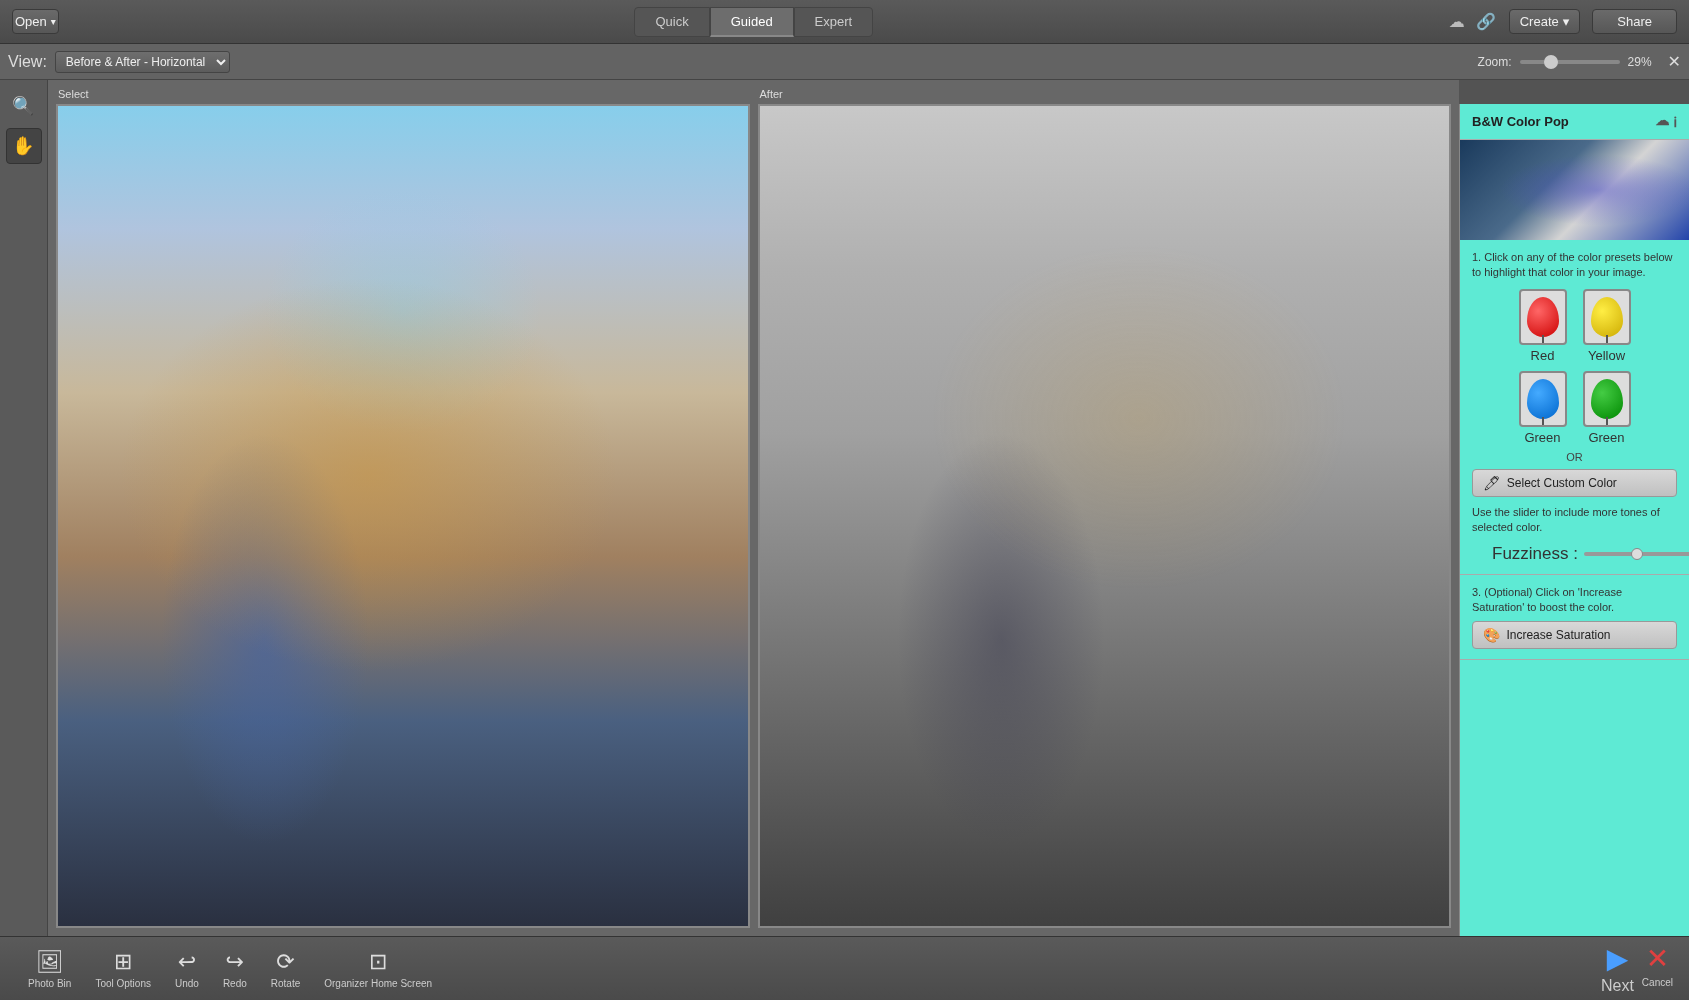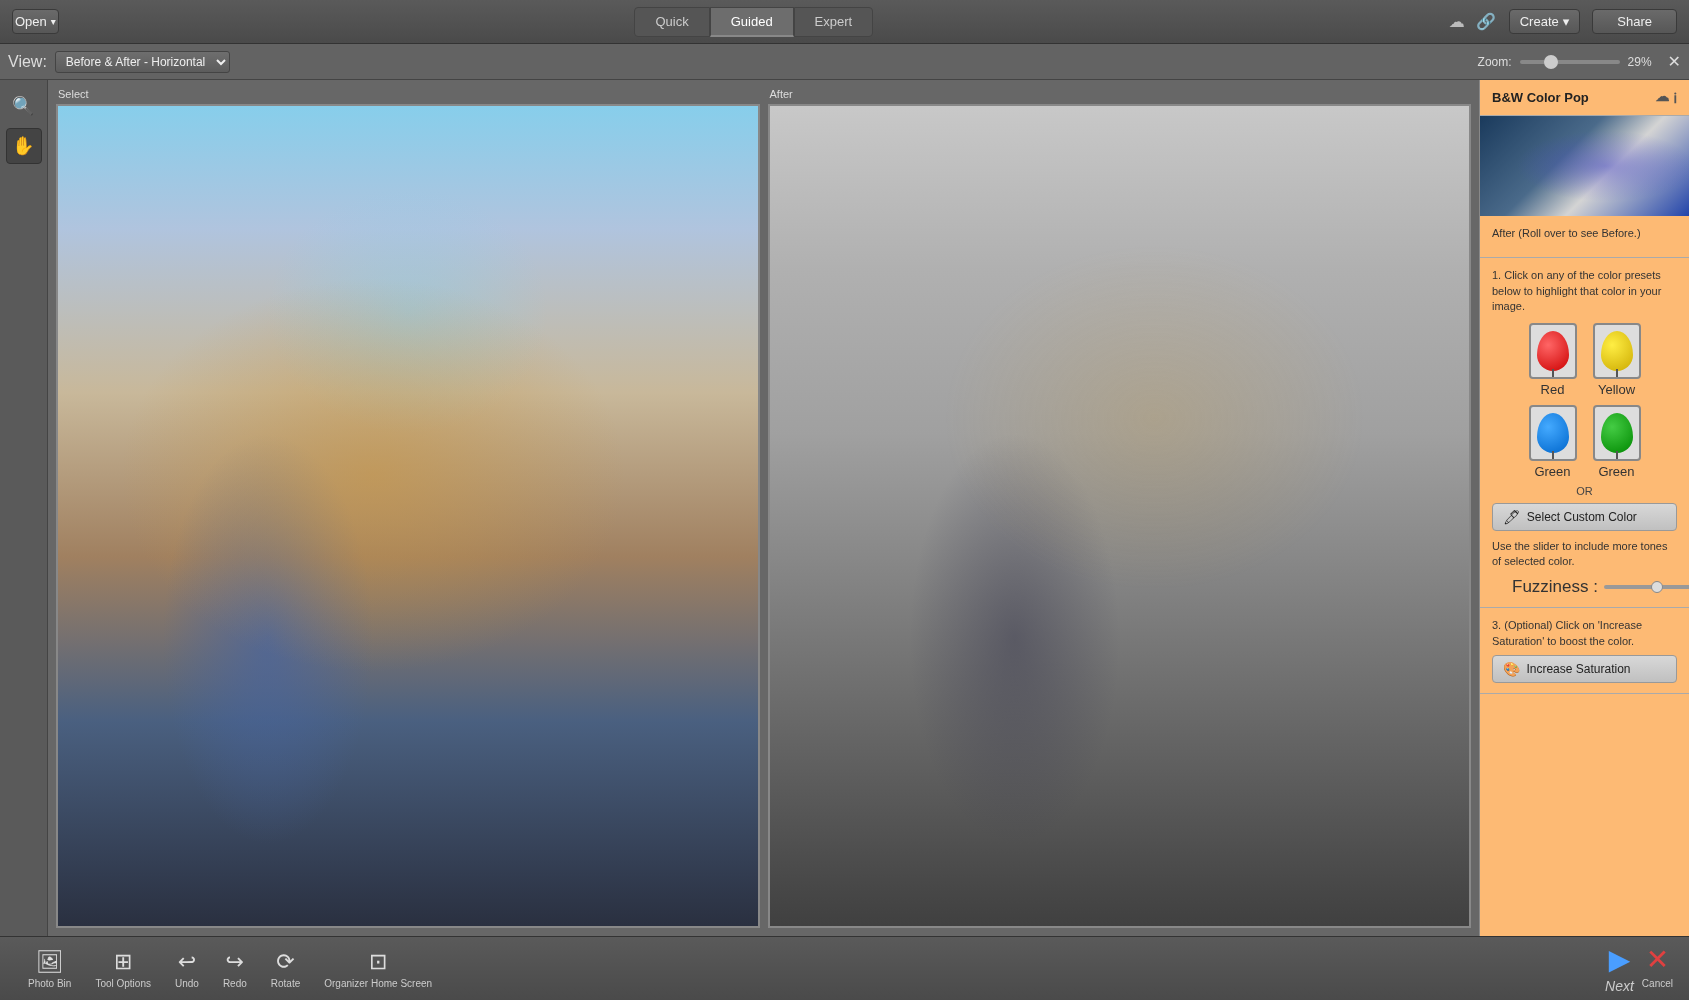--- a/index.html
+++ b/index.html
@@ -217,26 +217,27 @@
     }
     .img-after-overlay {
       position: absolute; top: 0; left: 0; right: 0; bottom: 0;
       background:
         radial-gradient(ellipse 50% 35% at 55% 38%, rgba(200,160,80,0.25) 0%, transparent 60%),
         radial-gradient(ellipse 30% 50% at 35% 65%, rgba(60,60,80,0.5) 0%, transparent 50%);
     }
 
     
     #right-panel {
-      width: 210px;
-      background: #fdba74;
+      width: 230px;
+      background: #5eead4;
       border-left: 1px solid #888;
       display: flex;
       flex-direction: column;
       overflow-y: auto;
+      margin-top: 24px;
     }
     #right-panel-title {
       padding: 8px 12px;
       font-size: 13px;
       font-weight: 600;
       color: #222;
       border-bottom: 1px solid #aaa;
       display: flex;
       align-items: center;
       gap: 6px;
@@ -403,21 +404,21 @@
     .bottom-right {
       margin-left: auto;
       display: flex;
       gap: 8px;
     }
     .next-btn {
       display: flex; flex-direction: column; align-items: center; gap: 2px;
       cursor: pointer; color: #ddd;
     }
     .next-btn .arrow { font-size: 28px; color: #4a9eff; }
-    .next-btn .label { font-size: 14px; color: #ccc; font-style: italic; }
+    .next-btn .label { font-size: 16px; color: #ccc; }
     .cancel-btn {
       display: flex; flex-direction: column; align-items: center; gap: 2px;
       cursor: pointer; color: #ddd;
     }
     .cancel-btn .x { font-size: 28px; color: #e04040; }
     .cancel-btn .label { font-size: 10px; color: #ccc; }
   </style>
 </head>
 <body>
 
@@ -494,23 +495,20 @@
     <div id="right-panel-title">
       <span>B&amp;W Color Pop</span>
       <div class="title-icons">
         <span class="title-icon-btn">☁</span>
         <span class="title-icon-btn">ℹ</span>
       </div>
     </div>
 
     <div id="preview-thumb"></div>
 
-    <div class="panel-section">
-      <div class="panel-text">After (Roll over to see Before.)</div>
-    </div>
 
     <div class="panel-section">
       <div class="panel-text">1. Click on any of the color presets below to highlight that color in your image.</div>
 
       <div class="color-presets">
         <div class="color-preset">
           <div class="preset-icon">
             <div class="preset-balloon red"></div>
           </div>
           <span class="preset-label">Red</span>

